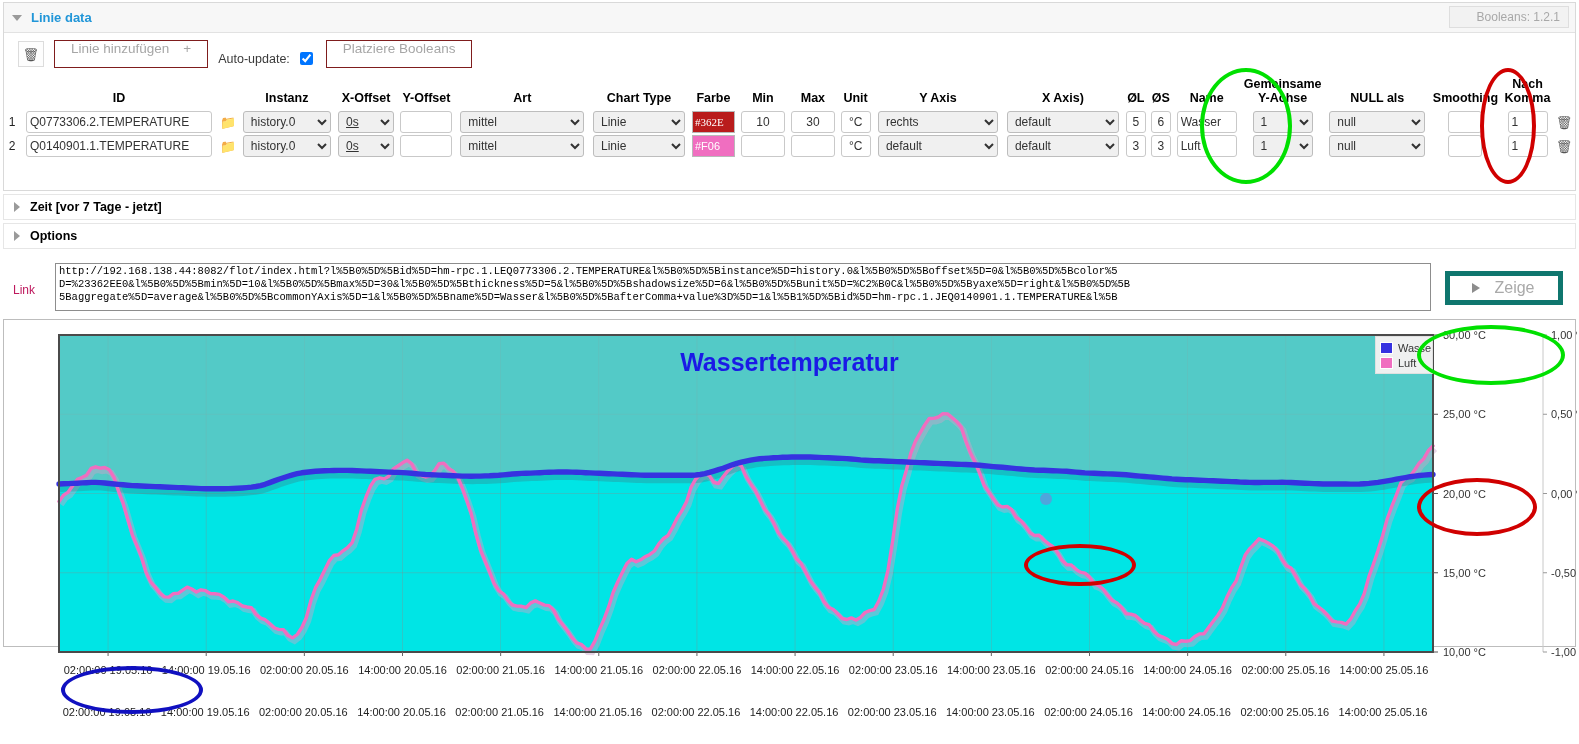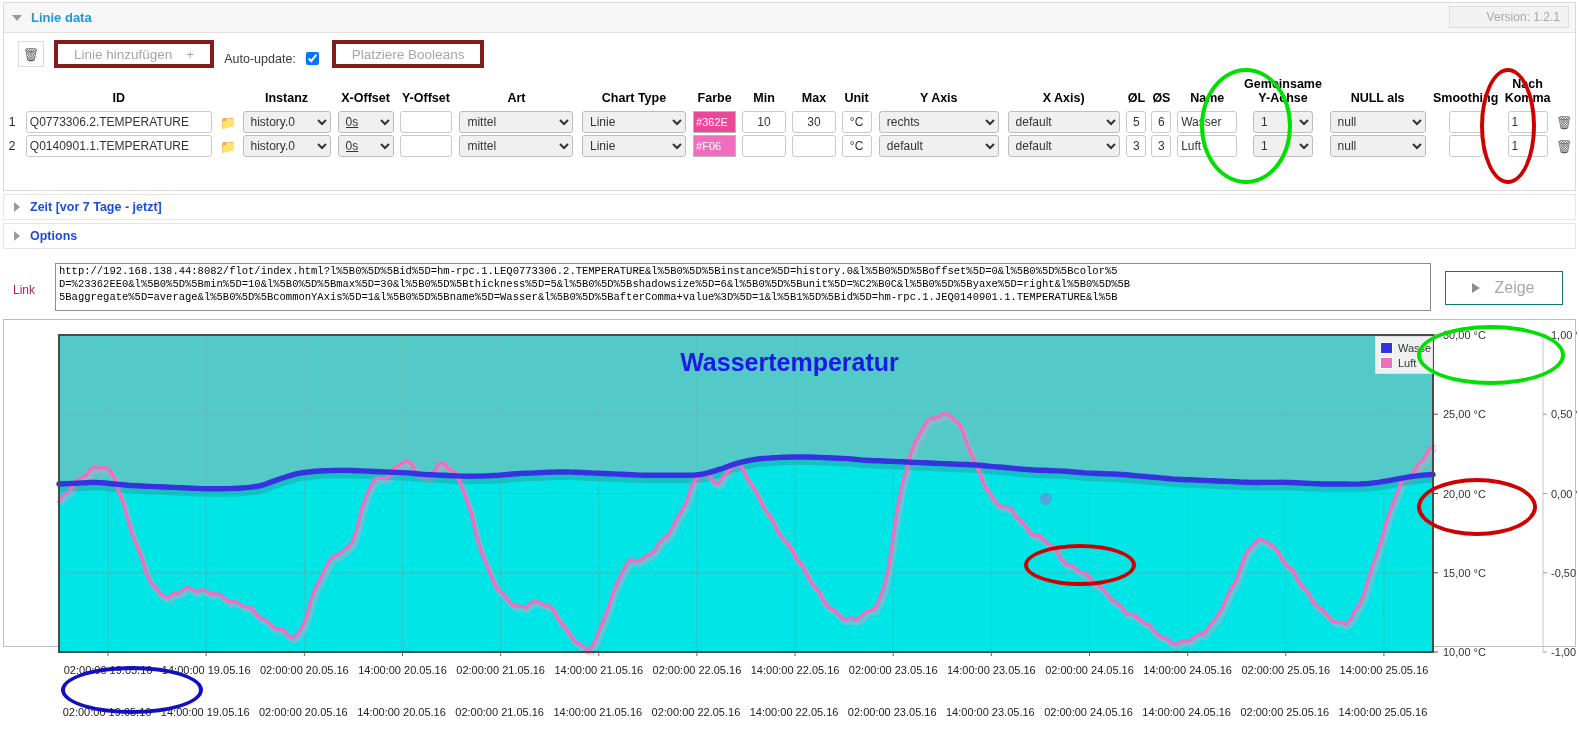--- a/index.html
+++ b/index.html
@@ -31,22 +31,22 @@
   }
 
   
   .toolbar { display:flex; align-items:center; gap:10px; padding:7px 10px 6px 14px; background:#fff; }
   .icon-btn {
     width:26px; height:26px; border:1px solid #dcdcdc; background:#fdfdfd;
     display:flex; align-items:center; justify-content:center; cursor:pointer;
     font-size:13px; color:#555;
   }
   .ghost-btn {
-    height:28px; border:4px solid #7f1d1d; background:#fff; color:#a6a6a6;
-    font-size:13.5px; padding:0 16px; display:flex; align-items:center; gap:14px;
+    height:28px; border:1px solid #7f1d1d; background:#fff; color:#a6a6a6;
+    font-size:13.5px; padding:0 16px; display:flex; gap:14px;
     cursor:pointer;
   }
   .autoupd { display:flex; align-items:center; gap:6px; font-size:12.5px; color:#3a3a3a;margin-top:9px; }
   .cb { width:13px;height:13px; }
 
   
   .tbl { width:100%; border-collapse:collapse; font-size:11.5px; }
   .tbl th {
     font-size:12.5px; font-weight:bold; color:#000; padding:3px 2px 5px 2px;
     text-align:center; white-space:nowrap; vertical-align:bottom;
@@ -56,56 +56,56 @@
   input.t, select.s {
     font-family:"Liberation Sans", sans-serif; font-size:12px; color:#333;
     height:22px; border:1px solid #c9c9c9; border-radius:3px; background:#fff;
     padding:0 3px;
   }
   select.s { background:#f0f0f0; border:1px solid #bdbdbd; padding-right:2px; }
   .w-id { width:186px; }
   .w-inst { width:88px; }
   .w-xoff { width:56px;text-decoration:underline; }
   .w-yoff { width:52px; }
-  .w-art { width:114px; }
-  .w-ct { width:104px; }
+  .w-art { width:124px; }
+  .w-ct { width:92px; }
   .w-color { width:43px; height:22px; border:1px solid #b9b9b9; font-size:11px;
              text-align:left; padding-left:2px; overflow:hidden; }
   .w-mm { width:44px; text-align:center; }
   .w-unit { width:30px; text-align:center; }
   .w-yax { width:120px; }
   .w-xax { width:112px; }
   .w-ol { width:20px; text-align:center; }
   .w-name { width:60px; }
   .w-comy { width:60px; }
   .w-null { width:96px; }
   .w-smooth { width:34px; }
   .w-komma { width:40px; }
   .folder { color:#8a7a40; font-size:13px; cursor:pointer; }
   .trash { color:#555; font-size:13px; cursor:pointer; }
 
   
   .sect {
     margin:3px 3px 0 3px; height:26px; border:1px solid #e6e6e6; background:#fff;
-    display:flex; align-items:center; padding:12px 10px; color:#1d4ed8; font-size:12.5px;
+    display:flex; align-items:center; padding:12px 10px; color:#000000; font-size:12.5px;
     font-weight:bold; cursor:pointer;
   }
 
   
   .linkrow { display:flex; align-items:flex-start; margin:14px 3px 0 3px; }
   .link-label { width:52px; text-align:center; padding-right:10px; font-size:12px;
     color:#be185d; padding-top:20px; }
   .link-area {
     flex:1; height:48px; border:1px solid #8d8d8d; background:#fff;
     font-family:"Liberation Mono", monospace; font-size:10.5px; color:#000;
     padding:1px 3px; resize:none; line-height:13px; white-space:pre; overflow:hidden;
   }
   .zeige-wrap { width:145px; display:flex; align-items:center; justify-content:center; padding-top:8px; }
   .zeige-btn {
-    width:118px; height:34px; border:1px solid #0f766e; background:#fff;
+    width:118px; height:34px; border:5px solid #0f766e; background:#fff;
     color:#a9a9a9; font-size:16px; display:flex; align-items:center;
     justify-content:center; gap:14px; cursor:pointer;
   }
   .zeige-tri { width:0;height:0;border-top:5px solid transparent;border-bottom:5px solid transparent;
     border-left:8px solid #8d8d8d; }
 
   
   #chart-panel { margin:8px 3px 0 3px; border:1px solid #bdbdbd; height:328px; position:relative; background:#fff; }
   #plot-svg { position:absolute; left:0; top:0; }
   .ytick { font-size:11px; fill:#333; font-family:"Liberation Sans", sans-serif; }
@@ -131,21 +131,21 @@
   .anno-blue { border:4px solid #1010c0; }
 </style>
 </head>
 <body>
 
 <div id="input-data-panel" class="panel">
 
   <div class="panel-header">
     <span class="caret-down"></span>
     <span class="panel-title">Linie data</span>
-    <div class="version-box">Version: 1.2.1</div>
+    <div class="version-box">Booleans: 1.2.1</div>
   </div>
 
   <div class="toolbar">
     <div class="icon-btn">
       <span>🗑</span>
     </div>
     <div class="ghost-btn">
       <span>Linie hinzufügen</span>
       <span>+</span>
     </div>
@@ -194,21 +194,21 @@
     <tbody>
       <tr>
         <td class="rownum">1</td>
         <td><input class="t w-id" value="Q0773306.2.TEMPERATURE" style=""></td>
         <td><span class="folder">📁</span></td>
         <td><select class="s w-inst"><option>history.0</option></select></td>
         <td><select class="s w-xoff"><option>0s</option></select></td>
         <td><input class="t w-yoff" value="" style=""></td>
         <td><select class="s w-art"><option>mittel</option></select></td>
         <td><select class="s w-ct"><option>Linie</option></select></td>
-        <td><input class="w-color" style="background: #ec4899; color: rgb(255, 255, 255);" value="#362E"></td>
+        <td><input class="w-color" style="background: #b91c1c; color: rgb(255, 255, 255); font-family: Liberation Serif, serif;" value="#362E"></td>
         <td><input class="t w-mm" value="10" style=""></td>
         <td><input class="t w-mm" value="30" style=""></td>
         <td><input class="t w-unit" value="°C" style=""></td>
         <td><select class="s w-yax"><option>rechts</option></select></td>
         <td><select class="s w-xax"><option>default</option></select></td>
         <td><input class="t w-ol" value="5" style=""></td>
         <td><input class="t w-ol" value="6" style=""></td>
         <td><input class="t w-name" value="Wasser" style=""></td>
         <td><select class="s w-comy"><option>1</option></select></td>
         <td><select class="s w-null"><option>null</option></select></td>

